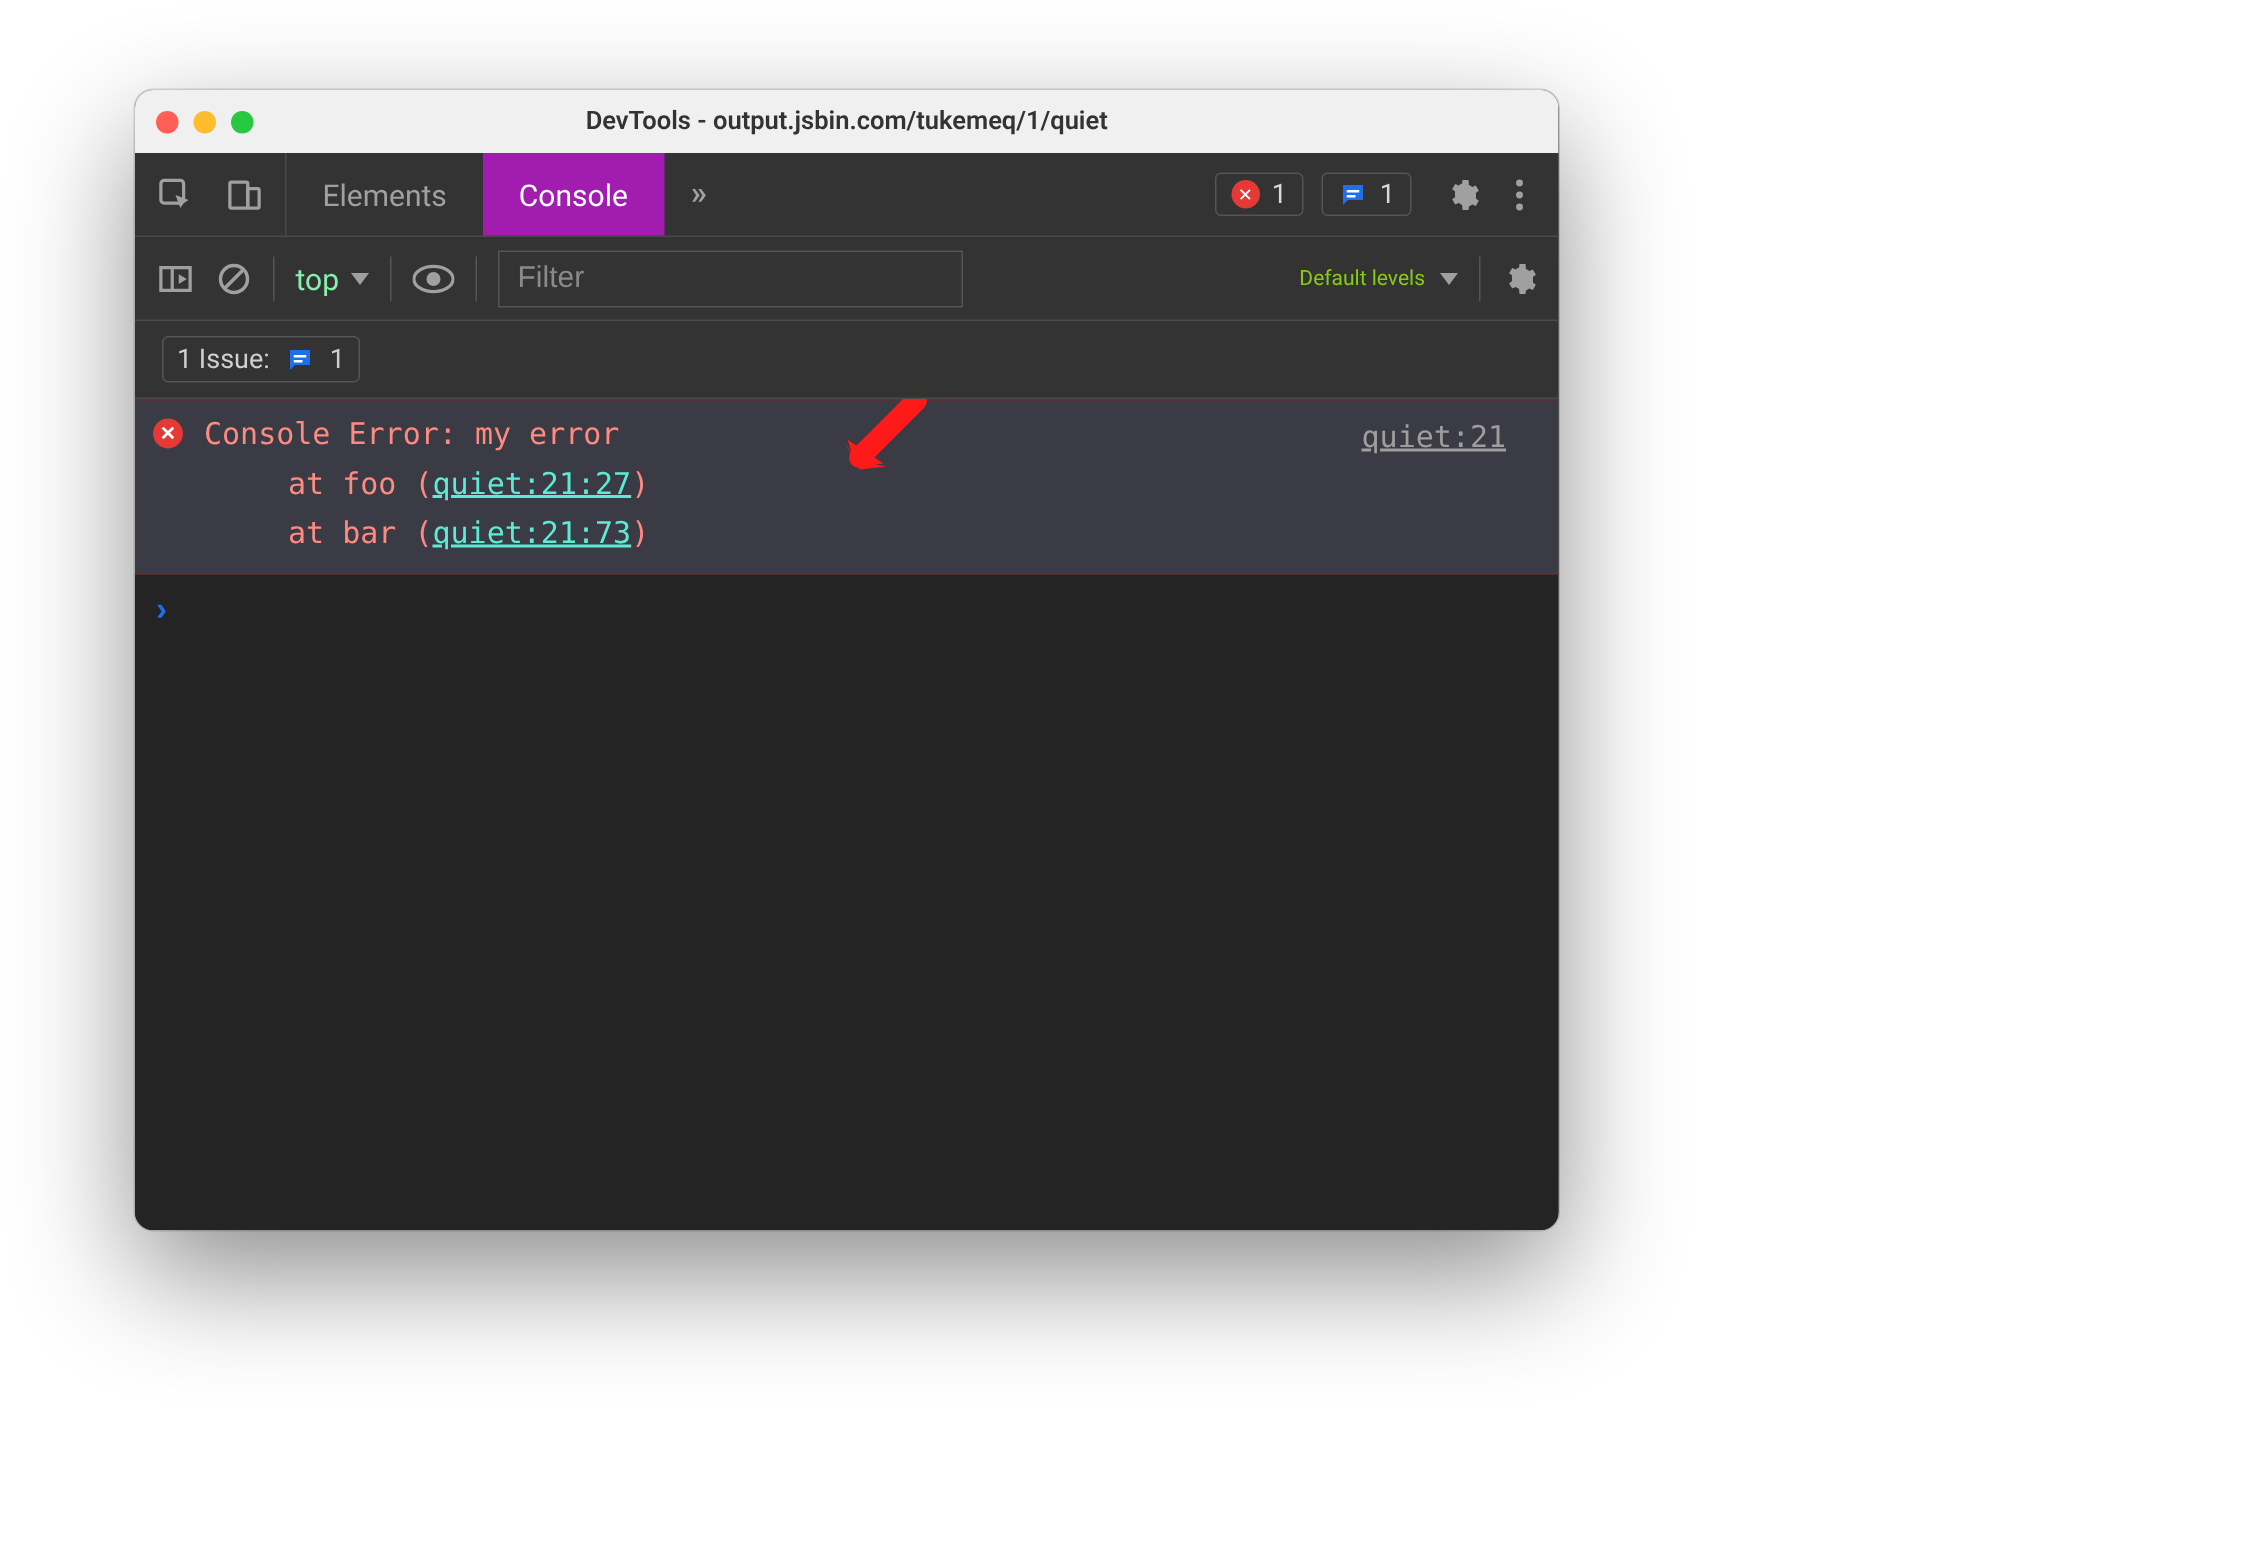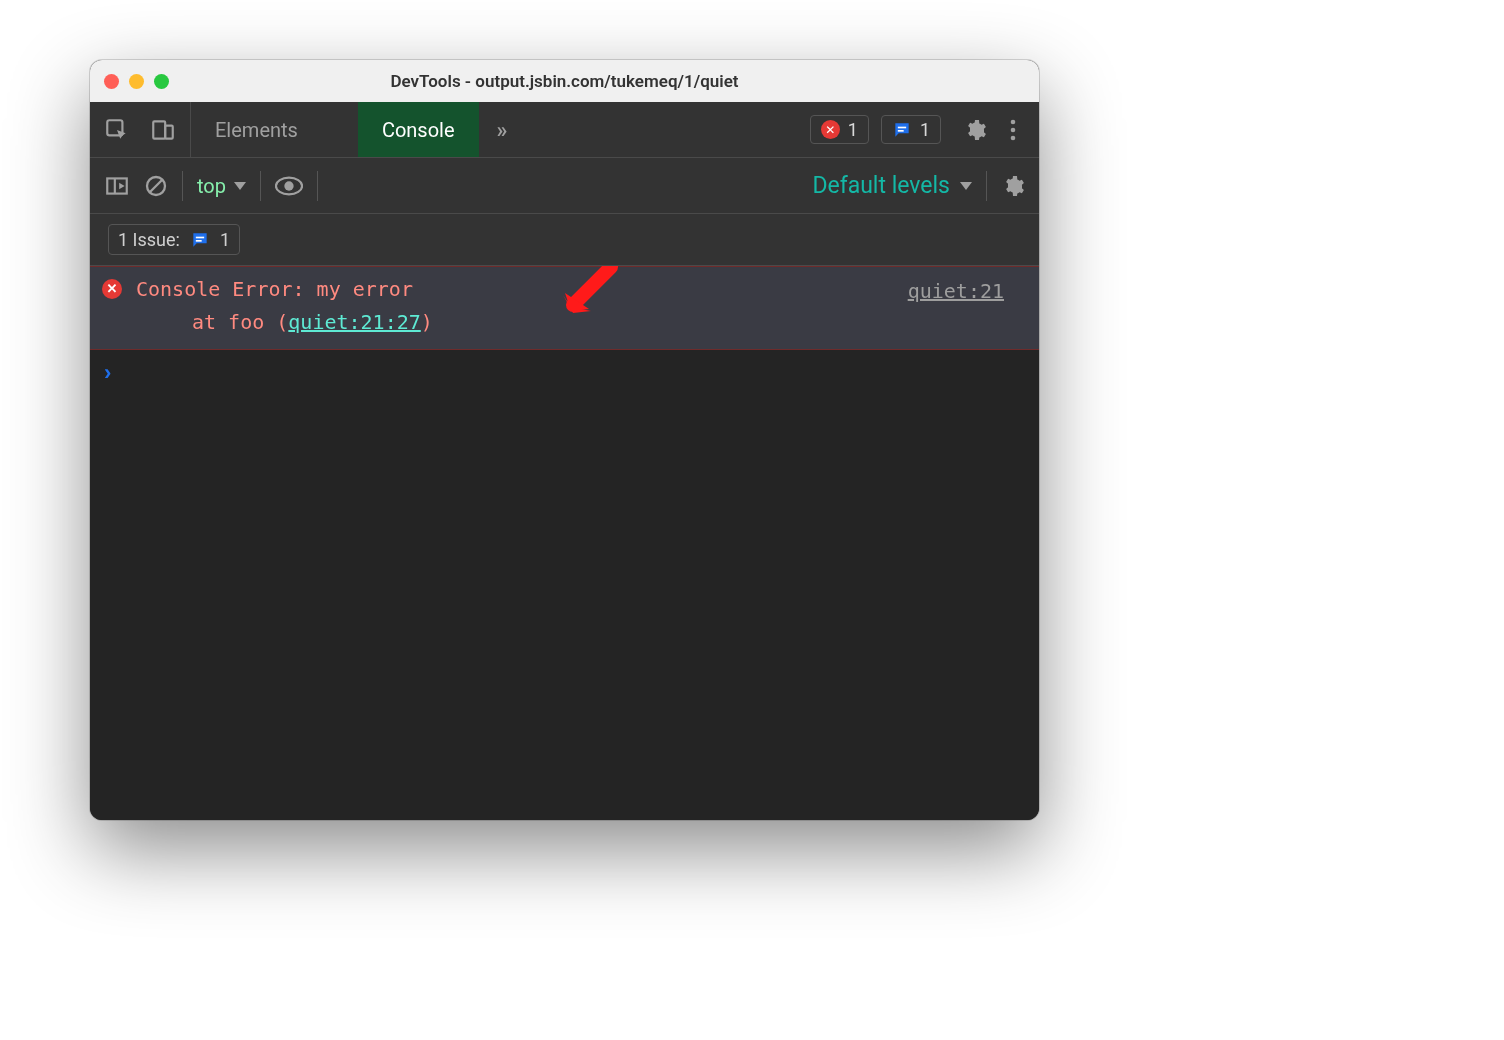--- a/index.html
+++ b/index.html
@@ -43,21 +43,21 @@
     height: 56px;
     background: #333;
     display: flex;
     align-items: stretch;
     flex-shrink: 0;
     color: #a0a0a0;
     border-bottom: 1px solid #4a4a4a;
   }
   .tab-icons-left { display: flex; align-items: center; padding: 0 14px; gap: 20px; border-right: 1px solid #4a4a4a; }
   .tab { display: flex; align-items: center; padding: 0 24px; font-size: 20px; cursor: pointer; }
-  .tab.active { background: #14532d; color: #fff; margin-left: 36px; }
+  .tab.active { background: #a21caf; color: #fff; }
   .tab-expand { display:flex; align-items:center; padding:0 18px; font-size:22px; font-weight:600; color:#a0a0a0; cursor:pointer; }
   .tab-spacer { flex: 1; }
   .badge-group { display:flex; align-items:center; gap: 12px; padding-right: 8px; }
   .badge {
     display:flex; align-items:center; gap:8px;
     border:1px solid #555; border-radius:4px; padding:3px 10px;
     font-size:18px; color:#d9d9d9; cursor:pointer;
   }
   .circle { width:19px; height:19px; border-radius:50%; display:flex; align-items:center; justify-content:center; font-size:12px; color:#fff; }
   .circle.err { background:#e53935; }
@@ -81,21 +81,21 @@
     flex: 0 0 310px;
     height: 38px;
     background: transparent;
     border: 1px solid #555;
     color: #ccc;
     font-size: 20px;
     padding: 0 12px;
     outline: none;
   }
   .filter-input::placeholder { color: #8a8a8a; }
-  .levels { display:flex; align-items:center; gap:10px; font-size:23px; color:#14b8a6; cursor:pointer; }
+  .levels { display:flex; align-items:center; gap:10px; font-size:14px; color:#84cc16; cursor:pointer; }
   .issuebar {
     height: 52px;
     background: #333;
     display: flex;
     align-items: center;
     padding: 0 18px;
     flex-shrink: 0;
     border-bottom: 1px solid #4a4a4a;
   }
   .issue-pill {
@@ -222,20 +222,21 @@
       <span class="triangle-down"></span>
     </div>
     <div class="divider"></div>
     <span>
       <svg width="28" height="20" viewBox="0 0 30 20" fill="#a0a0a0">
           <ellipse cx="15" cy="10" rx="14" ry="9" fill="none" stroke="#a0a0a0" stroke-width="2.3"></ellipse>
           <circle cx="15" cy="10" r="5"></circle>
         </svg>
     </span>
     <div class="divider"></div>
+    <input class="filter-input" placeholder="Filter" style="">
     <div style="flex:1"></div>
     <div class="levels">
       <span>Default levels</span>
       <span class="triangle-down"></span>
     </div>
     <div class="divider"></div>
     <span>
       <svg width="24" height="24" viewBox="0 0 24 24" fill="#a0a0a0">
           <path d="M12 8a4 4 0 100 8 4 4 0 000-8zm9 4a7.9 7.9 0 00-.1-1.3l2-1.6-2-3.4-2.4 1a8 8 0 00-2.2-1.3L16 2h-4l-.3 2.4a8 8 0 00-2.2 1.3l-2.4-1-2 3.4 2 1.6A8 8 0 007 12c0 .4 0 .9.1 1.3l-2 1.6 2 3.4 2.4-1c.7.5 1.4 1 2.2 1.3L12 22h4l.3-2.4c.8-.3 1.5-.8 2.2-1.3l2.4 1 2-3.4-2-1.6c.1-.4.1-.9.1-1.3z"></path>
         </svg>
@@ -259,20 +260,23 @@
   <div class="console-body">
     <div class="error-block">
       <span class="right-link">quiet:21</span>
       <div class="err-line1">
         <span class="err-x">✕</span>
         <span>Console Error: my error</span>
       </div>
       <div class="stack-indent">
         <span>at foo (</span><span class="src-link">quiet:21:27</span><span>)</span>
       </div>
+      <div class="stack-indent">
+        <span>at bar (</span><span class="src-link">quiet:21:73</span><span>)</span>
+      </div>
 
       <div class="annot-arrow">
         <svg width="70" height="70" viewBox="0 0 70 70">
           <path d="M58 6 L20 44" stroke="#ff1a1a" stroke-width="14" stroke-linecap="round" fill="none"></path>
           <path d="M10 34 L20 52 L38 50 L18 46 Z" fill="#ff1a1a"></path>
           <path d="M12 32 L18 50 L36 48" fill="#ff1a1a"></path>
         </svg>
       </div>
     </div>
 

